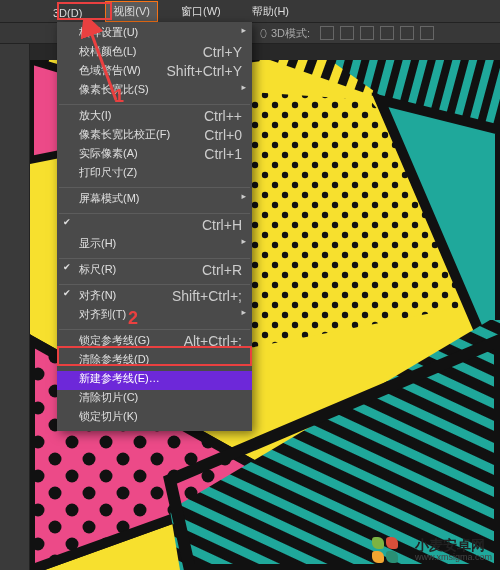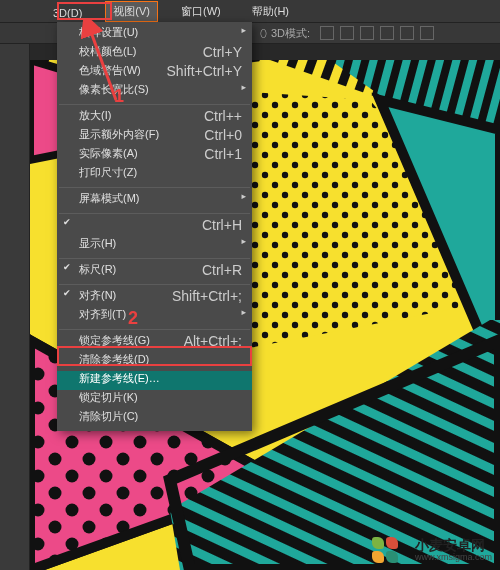--- a/index.html
+++ b/index.html
@@ -91,21 +91,21 @@
     font-size: 9px;
   }
   .dd-row.checked::before {
     content: "✔";
     position: absolute;
     left: 6px;
     font-size: 9px;
   }
   .dd-row .sc { margin-left: auto; color: #ccc; font-size: 14px; }
   .dd-row.disabled { color: #888; }
-  .dd-row.highlight { background: #0f766e; color: #fff; }
+  .dd-row.highlight { background: #6d28d9; color: #fff; }
   .dd-sep { height: 1px; background: #5c5c5c; margin: 3px 2px; }
   .hlbox {
     position: absolute;
     border: 2px solid #ea4040;
     pointer-events: none;
     z-index: 60;
   }
   .annot {
     position: absolute;
     color: #ea4040;
@@ -223,21 +223,21 @@
     </div>
     <div class="dd-row has-sub">
       <span>像素长宽比(S)</span>
     </div>
     <div class="dd-sep"></div>
     <div class="dd-row">
       <span>放大(I)</span>
       <span class="sc">Ctrl++</span>
     </div>
     <div class="dd-row">
-      <span>显示额外内容(F)</span>
+      <span>像素长宽比校正(F)</span>
       <span class="sc">Ctrl+0</span>
     </div>
     <div class="dd-row">
       <span>实际像素(A)</span>
       <span class="sc">Ctrl+1</span>
     </div>
     <div class="dd-row">
       <span>打印尺寸(Z)</span>
     </div>
     <div class="dd-sep"></div>
@@ -269,24 +269,24 @@
       <span>锁定参考线(G)</span>
       <span class="sc">Alt+Ctrl+;</span>
     </div>
     <div class="dd-row">
       <span>清除参考线(D)</span>
     </div>
     <div class="dd-row highlight">
       <span>新建参考线(E)…</span>
     </div>
     <div class="dd-row">
+      <span>清除切片(C)</span>
+    </div>
+    <div class="dd-row">
       <span>锁定切片(K)</span>
-    </div>
-    <div class="dd-row">
-      <span>清除切片(C)</span>
     </div>
   </div>
 
 <div class="hlbox" style="left:57px; top:2px; width:55px; height:18px;"></div>
 <div class="hlbox" style="left:57px; top:346px; width:195px; height:20px;"></div>
 
 <svg class="arrow" style="left:80px; top:18px;" width="60" height="90">
   <defs>
     <marker id="ah" markerWidth="8" markerHeight="8" refX="4" refY="4" orient="auto">
       <polygon points="0,0 8,4 0,8" fill="#ea4040"></polygon>

